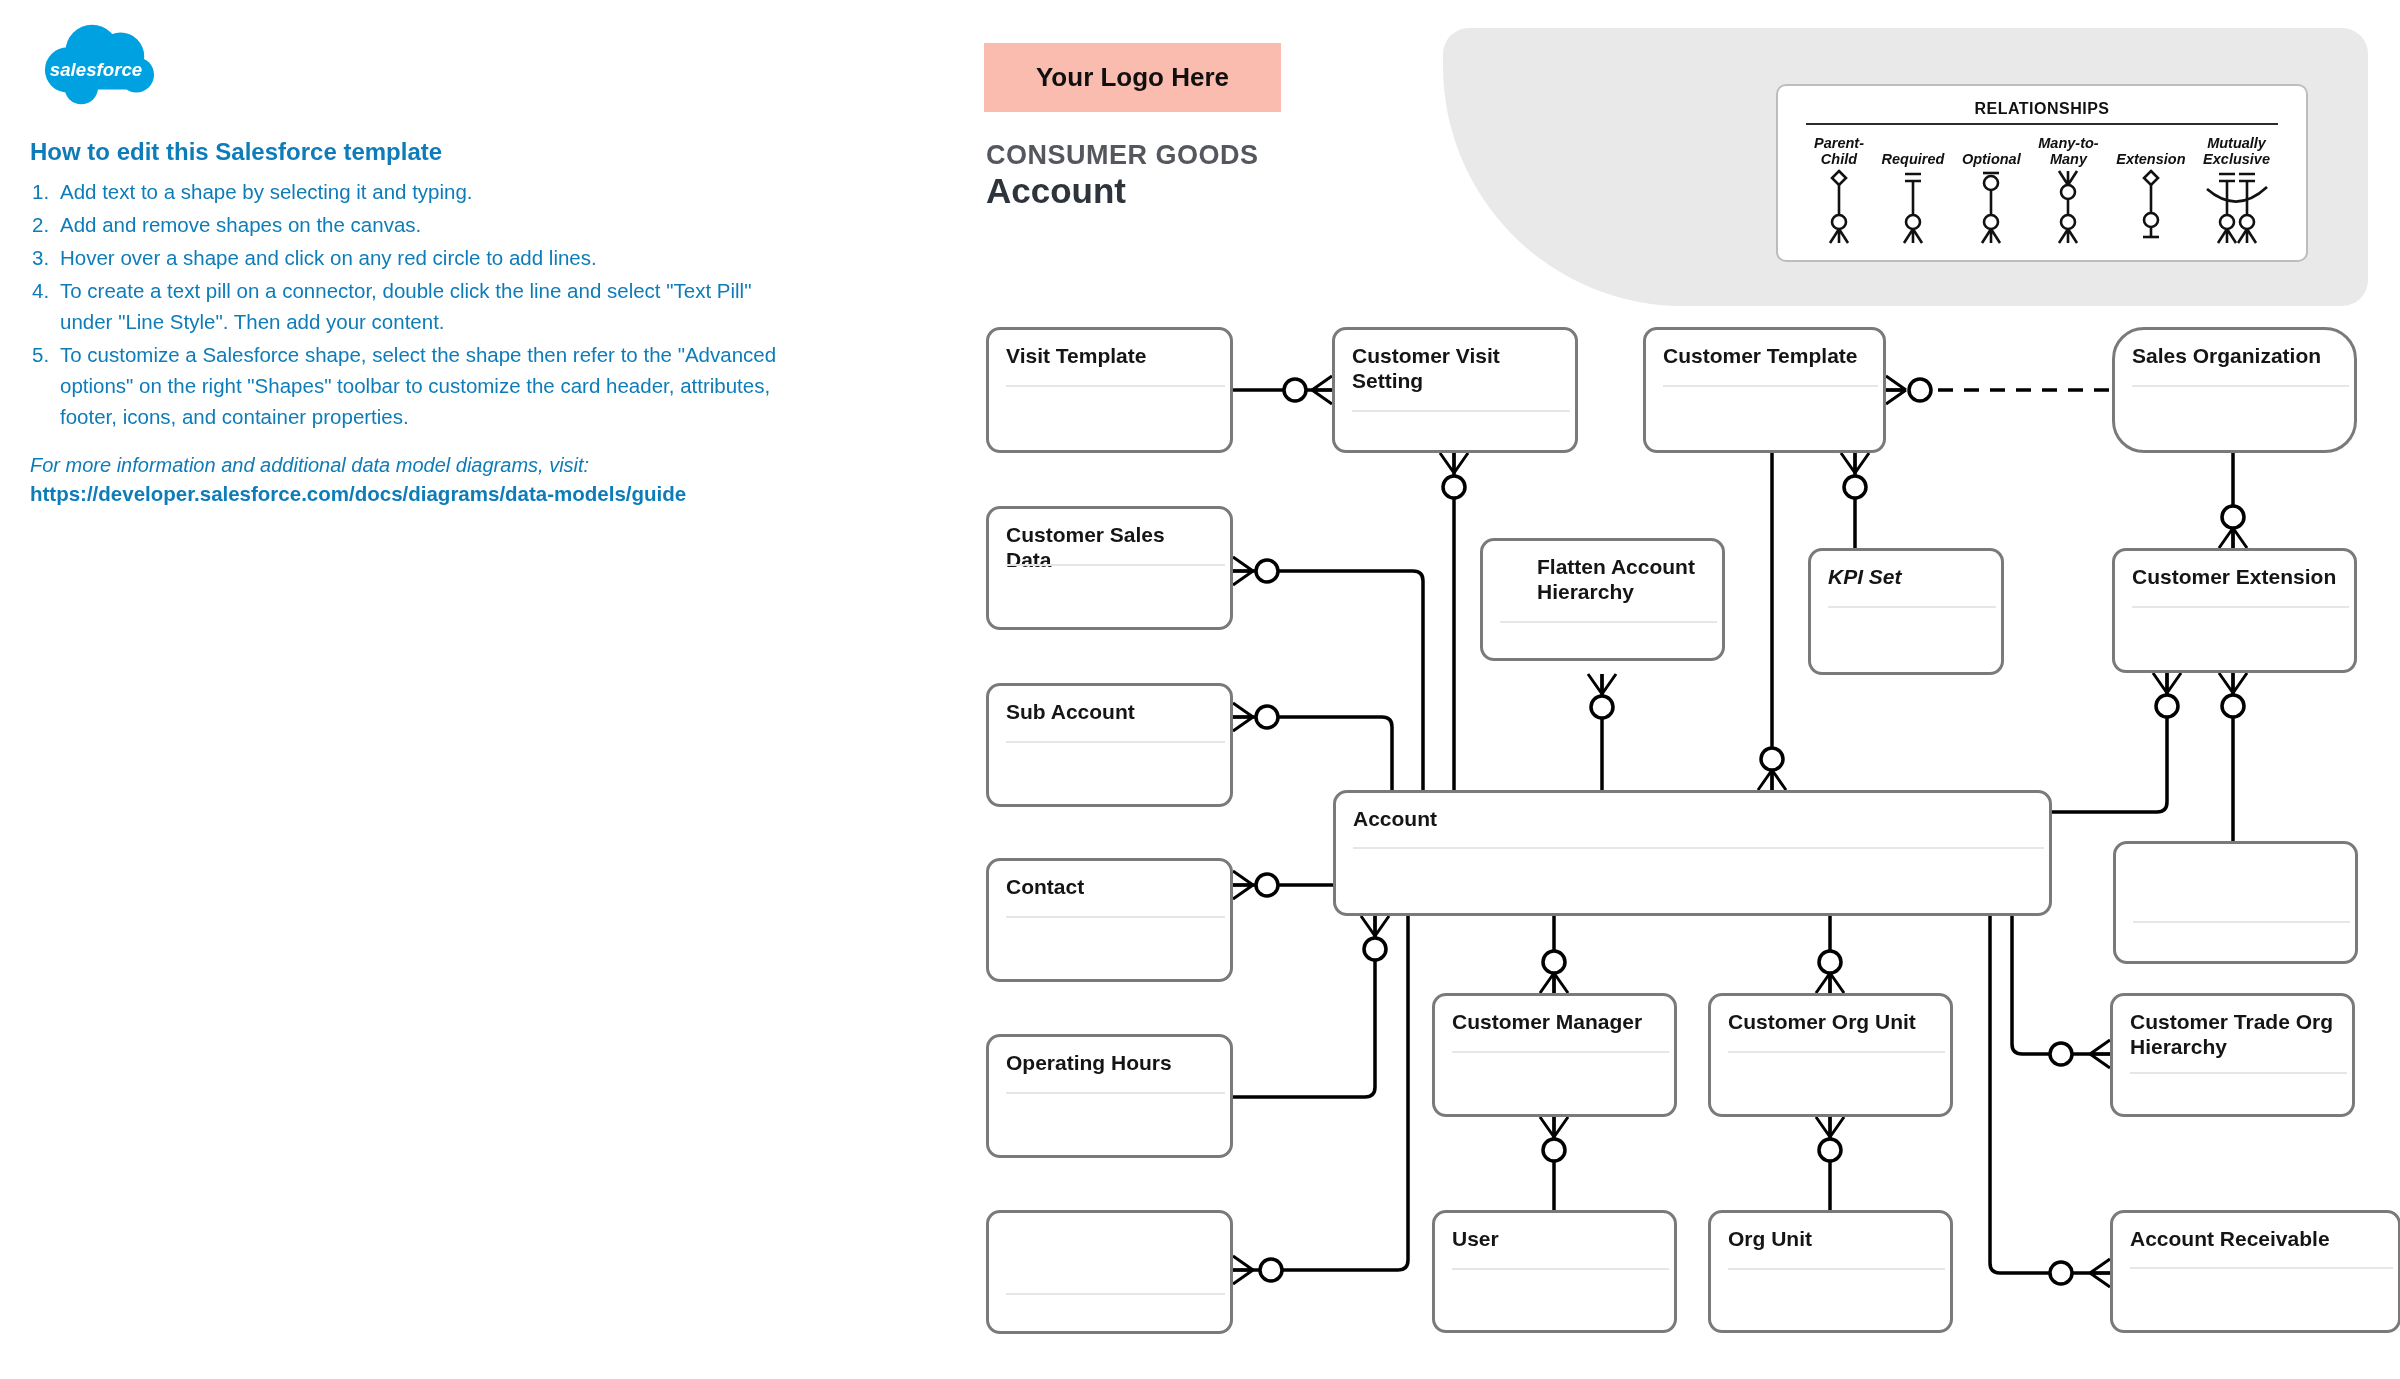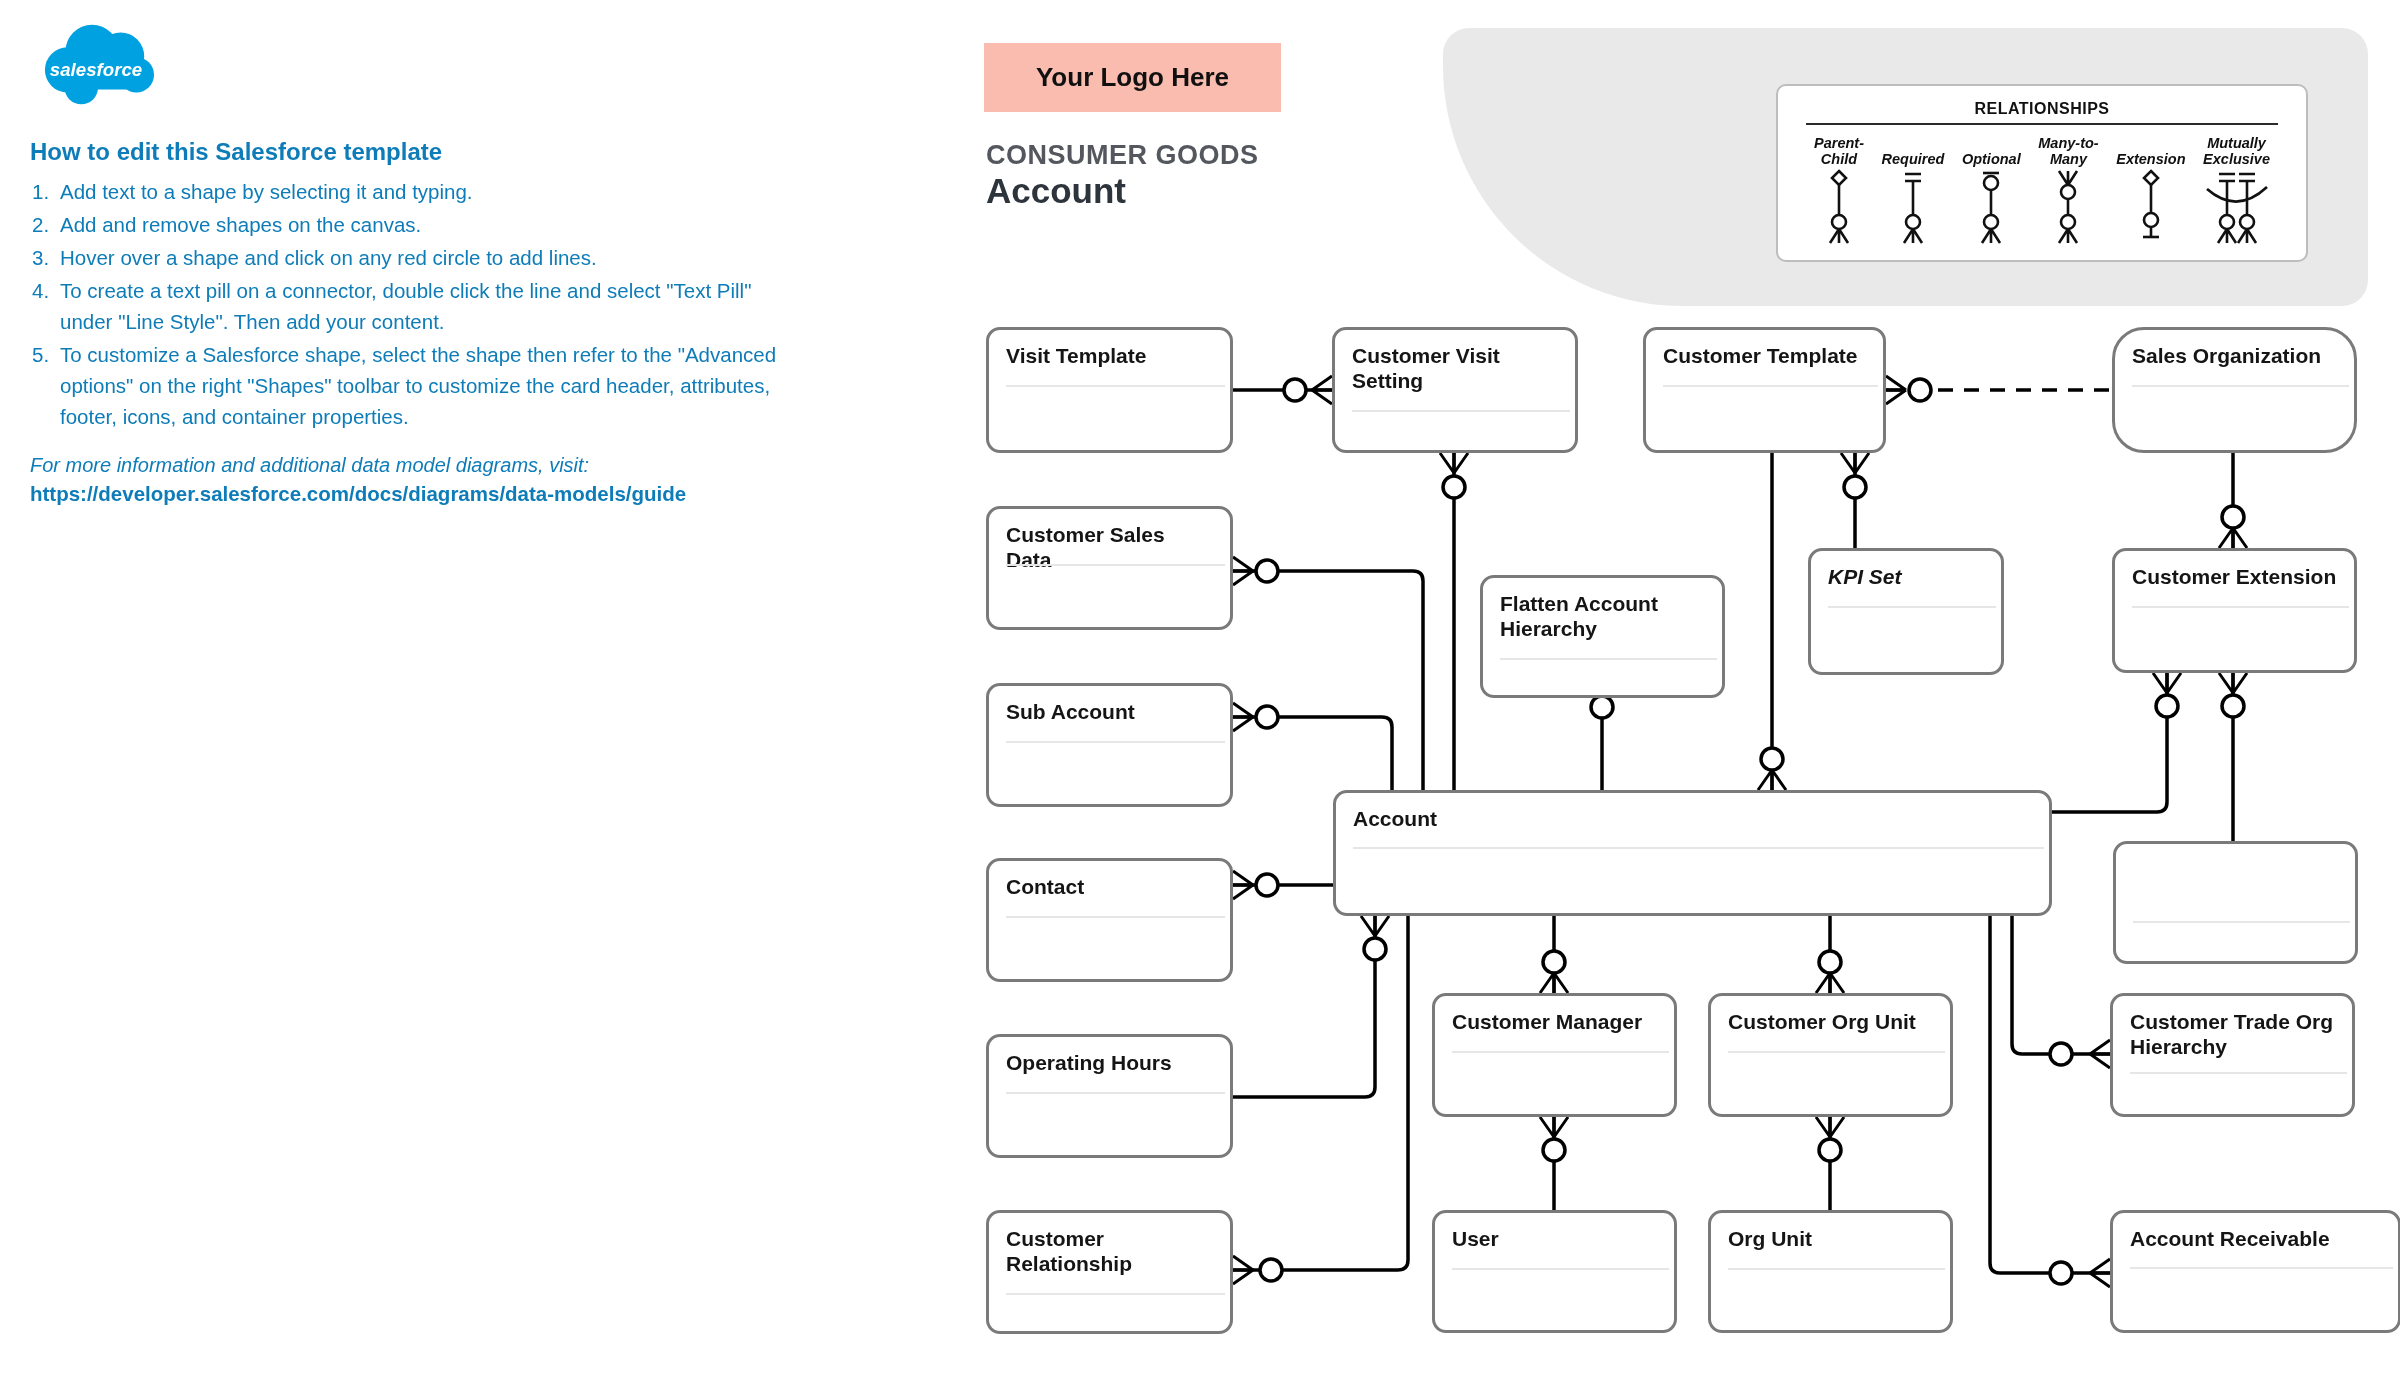--- a/index.html
+++ b/index.html
@@ -267,38 +267,36 @@
       </div>
       <div class="entity" style="left: 986px; top: 858px; width: 247px; height: 124px;">
         <div class="ent-label">Contact</div>
         <div class="ent-divider" style="top: 55px;"></div>
       </div>
       <div class="entity" style="left: 986px; top: 1034px; width: 247px; height: 124px;">
         <div class="ent-label">Operating Hours</div>
         <div class="ent-divider" style="top: 55px;"></div>
       </div>
       <div class="entity" style="left: 986px; top: 1210px; width: 247px; height: 124px;">
-        <div class="ent-label">Customer
-Relationship</div>
         <div class="ent-divider" style="top: 80px;"></div>
       </div>
       <div class="entity" style="left: 1332px; top: 327px; width: 246px; height: 126px;">
         <div class="ent-label">Customer Visit
 Setting</div>
         <div class="ent-divider" style="top: 80px;"></div>
       </div>
       <div class="entity" style="left: 1643px; top: 327px; width: 243px; height: 126px;">
         <div class="ent-label">Customer Template</div>
         <div class="ent-divider" style="top: 55px;"></div>
       </div>
       <div class="entity" style="left: 2112px; top: 327px; width: 245px; height: 126px; border-radius: 32px;">
         <div class="ent-label">Sales Organization</div>
         <div class="ent-divider" style="top: 55px;"></div>
       </div>
-      <div class="entity" style="left: 1480px; top: 575px; width: 245px; height: 123px;">
+      <div class="entity" style="left: 1480px; top: 538px; width: 245px; height: 123px; padding-left: 37px;">
         <div class="ent-label">Flatten Account
 Hierarchy</div>
         <div class="ent-divider" style="top: 80px;"></div>
       </div>
       <div class="entity" style="left: 1808px; top: 548px; width: 196px; height: 127px; font-style: italic;">
         <div class="ent-label">KPI Set</div>
         <div class="ent-divider" style="top: 55px;"></div>
       </div>
       <div class="entity" style="left: 2112px; top: 548px; width: 245px; height: 125px;">
         <div class="ent-label">Customer Extension</div>

